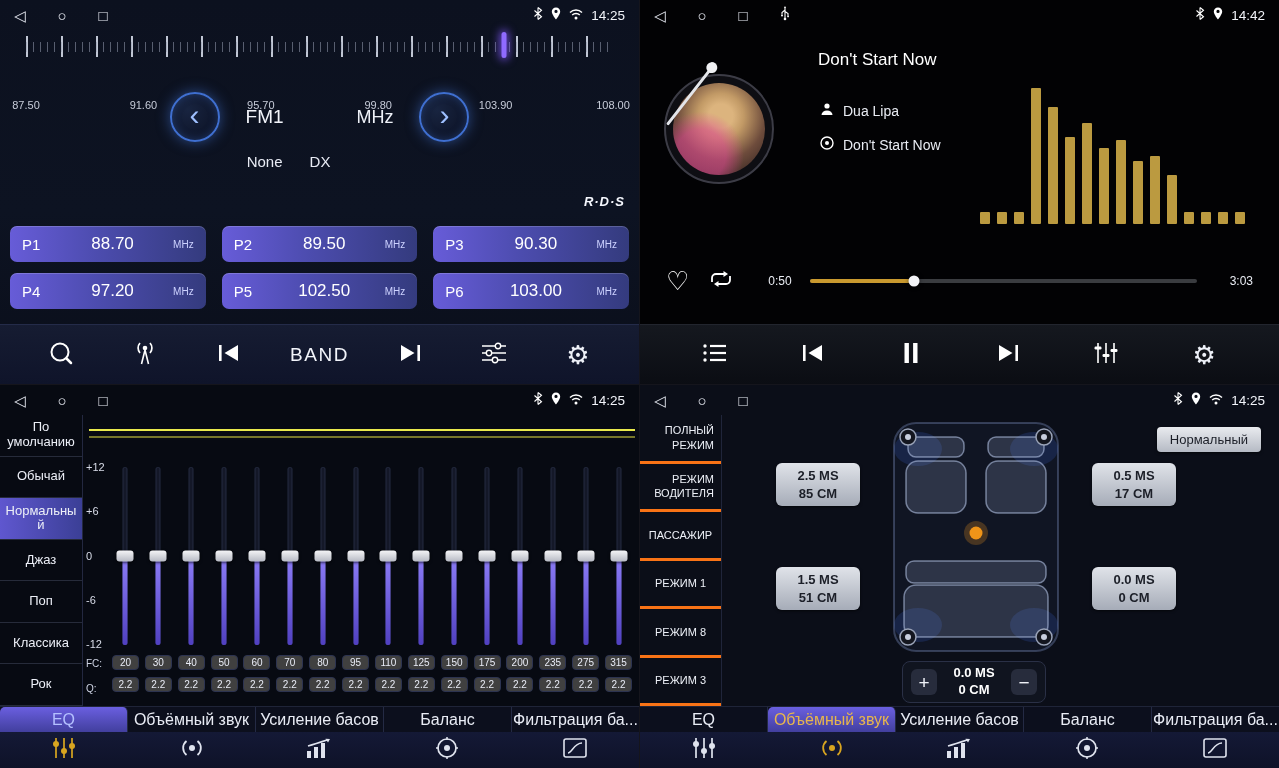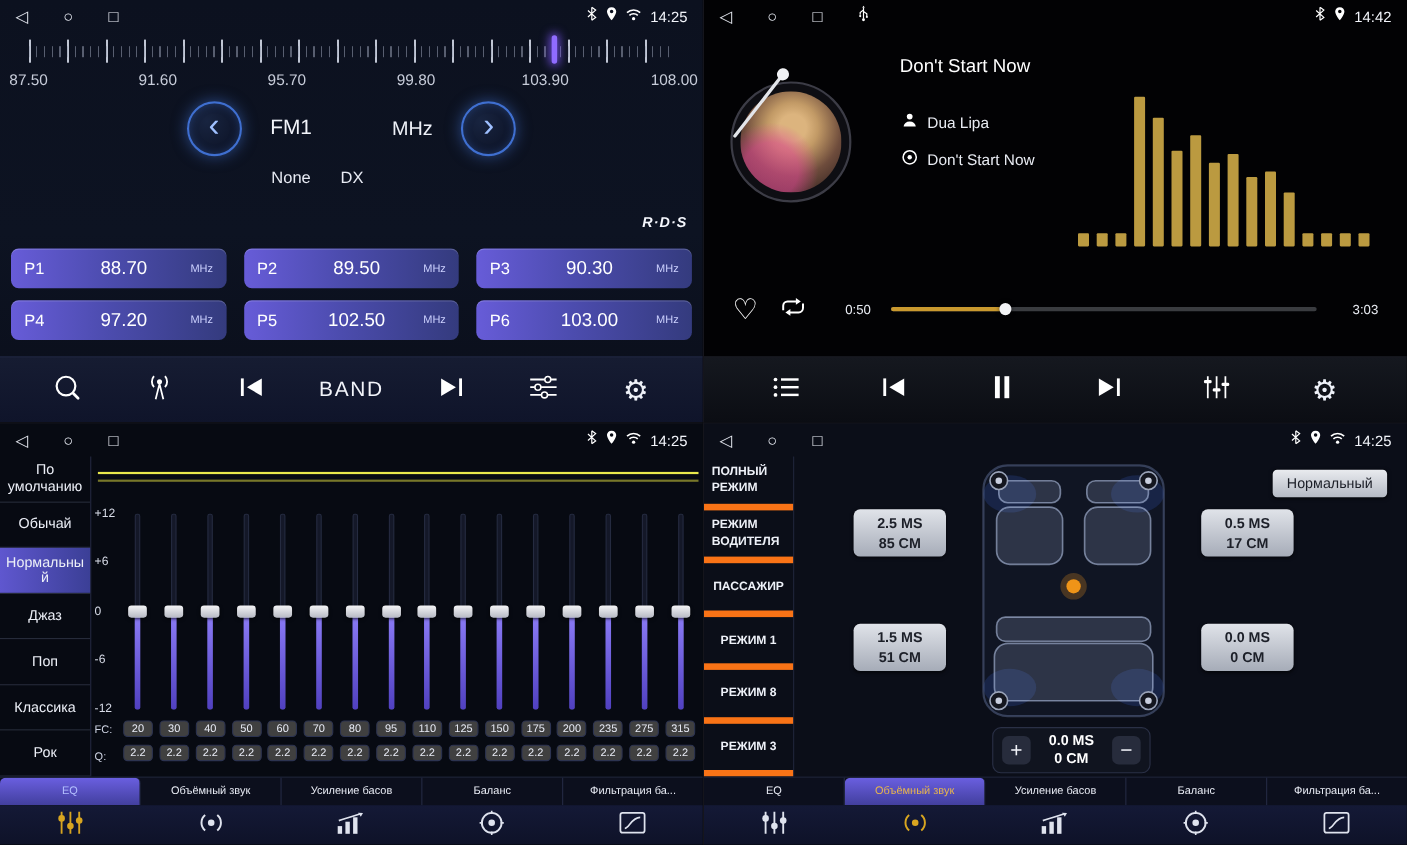--- a/index.html
+++ b/index.html
@@ -32,21 +32,21 @@
 
   
   .ruler { position:absolute; top:35px; left:26px; right:26px; height:26px; }
   .ticks-minor { position:absolute; top:7px; left:0; right:0; height:10px;
     background:repeating-linear-gradient(90deg, rgba(150,158,178,.55) 0 1px, transparent 1px 7px); }
   .ticks-major { position:absolute; top:1px; left:0; right:0; height:21px;
     background:repeating-linear-gradient(90deg, rgba(212,218,232,.9) 0 2px, transparent 2px 35px); }
   .tuning-indicator { position:absolute; top:-3px; width:5px; height:26px; border-radius:3px;
     background:#8f6bff; box-shadow:0 0 9px 2px rgba(130,90,255,.8); transform:translateX(-50%); }
   .scale-labels { position:absolute; top:64px; left:26px; right:26px; height:14px; }
-  .scale-labels span { position:absolute; transform:translateX(-50%); font-size:14px; color:#c7ccd9; }
+  .scale-labels span { position:absolute; transform:translateX(-50%); font-size:11px; color:#c7ccd9;margin-top:35px; }
   .scale-labels span:nth-of-type(1){left:0%} .scale-labels span:nth-of-type(2){left:20%}
   .scale-labels span:nth-of-type(3){left:40%} .scale-labels span:nth-of-type(4){left:60%}
   .scale-labels span:nth-of-type(5){left:80%} .scale-labels span:nth-of-type(6){left:100%}
 
   .radio-main { position:absolute; top:88px; left:0; right:0; display:grid;
     grid-template-columns:auto auto auto auto auto; grid-template-rows:58px 30px;
     column-gap:26px; justify-content:center; align-items:center; }
   .round-btn { width:50px; height:50px; border-radius:50%; border:2px solid #3f6fd0;
     background:radial-gradient(circle at 35% 35%, #182440, #0a0f20);
     box-shadow:0 0 14px rgba(70,120,220,.55), inset 0 0 8px rgba(70,120,220,.35);
@@ -94,21 +94,21 @@
   .heart-glyph { font-size:26px; line-height:1; color:#fff; }
   .ptime { font-size:12px; color:#e9ecf3;margin-left:15px; }
   .progress { position:relative; flex:1; height:4px; background:#3a3c40; border-radius:2px; }
   .progress-fill { position:absolute; left:0; top:0; bottom:0; background:#c9992f; border-radius:2px; }
   .progress-knob { position:absolute; top:50%; width:11px; height:11px; border-radius:50%;
     background:#f2f3f6; transform:translate(-50%,-50%); box-shadow:0 0 4px rgba(0,0,0,.6); }
 
   
   .tabbar { position:absolute; bottom:36px; left:0; right:0; height:26px; display:flex;
     background:#0c0f1d; border-top:1px solid #1f2438; }
-  .tab { flex:1; display:flex; align-items:center; justify-content:center; font-size:10px;
+  .tab { flex:1; display:flex; align-items:center; justify-content:center; font-size:16px;
     color:#e9ecf5; border-right:1px solid #242a44; white-space:nowrap; overflow:hidden; }
   .tab:last-child { border-right:none; }
   .tab.sel-tab { background:linear-gradient(180deg,#6a5fe0,#423f9e); border-radius:5px 5px 0 0; }
   .eq-quad .tab.sel-tab { color:#b4c0ff; }
   .surround-quad .tab.sel-tab { color:#e8b64c; }
   .iconbar { position:absolute; bottom:0; left:0; right:0; height:36px; display:flex;
     background:linear-gradient(180deg,#141936,#0e1228); }
   .icon-cell { flex:1; display:flex; align-items:center; justify-content:center; color:#dfe3ee; }
   .icon-cell.gold { color:#d8a520; }
 
@@ -137,23 +137,23 @@
     background:linear-gradient(180deg,#8d7df8,#5040c0); border-radius:2px; }
   .handle { position:absolute; left:50%; top:50%; transform:translate(-50%,-50%); width:17px; height:11px;
     border-radius:3px; background:linear-gradient(180deg,#f4f4f6,#b7bac4); box-shadow:0 1px 3px rgba(0,0,0,.8); }
   .fc-box, .q-box { margin-top:10px; min-width:27px; padding:1px 3px; text-align:center; font-size:10px;
     color:#e8ebf5; background:#404040; border:1px solid #2c3350; border-radius:4px; }
   .q-box { margin-top:7px; }
 
   
   .mode-menu { position:absolute; left:0; top:30px; bottom:62px; width:82px; display:flex;
     flex-direction:column; border-right:1px solid #20253a; }
-  .mode-item { flex:1; display:flex; align-items:center; justify-content:center; text-align:left;
-    font-size:11px; font-weight:bold; line-height:1.3; color:#eef1f8; padding:0 7px;
-    border-bottom:6px solid #f97316; }
+  .mode-item { flex:1; display:flex; align-items:center; justify-content:center; text-align:right;
+    font-size:11px; font-weight:normal; line-height:1.3; color:#eef1f8; padding:0 7px;
+    border-bottom:3px solid #f97316; }
   .preset-btn { position:absolute; right:18px; top:42px; padding:5px 13px; border-radius:4px;
     background:linear-gradient(180deg,#e9ebef,#b5bac4); color:#1b1e27; font-size:13px;
     box-shadow:0 1px 3px rgba(0,0,0,.6); }
   .delay-box { position:absolute; width:84px; padding:4px 12px; text-align:center; border-radius:6px;
     background:linear-gradient(180deg,#e0e3e9,#a6acb8); color:#1c1f28; font-size:13px;
     font-weight:bold; line-height:1.35; box-shadow:0 1px 3px rgba(0,0,0,.6); }
   .car-panel { position:absolute; left:252px; top:36px; width:168px; height:232px; }
   .stepper { position:absolute; left:262px; top:276px; width:144px; height:42px; display:flex;
     align-items:center; gap:8px; padding:0 8px; background:#10141f; border:1px solid #2a3046;
     border-radius:8px; }

